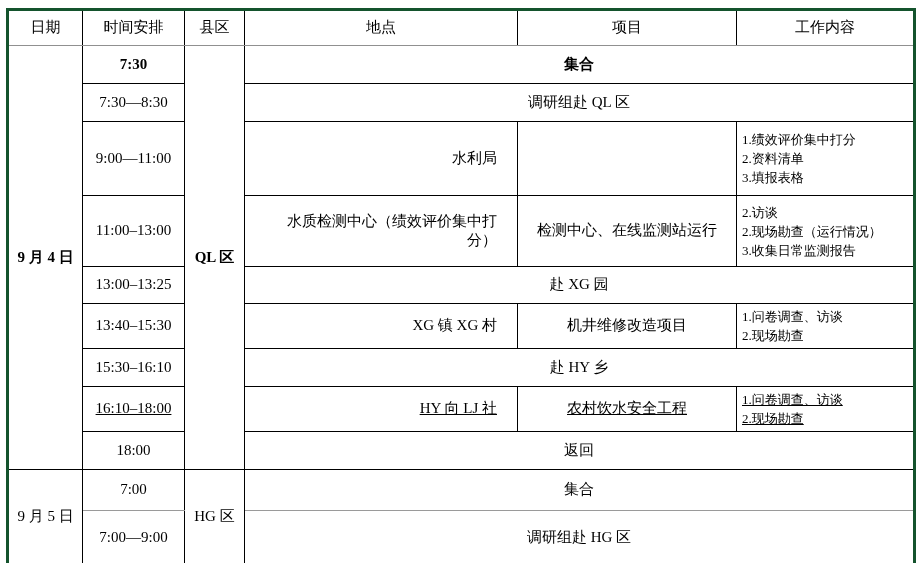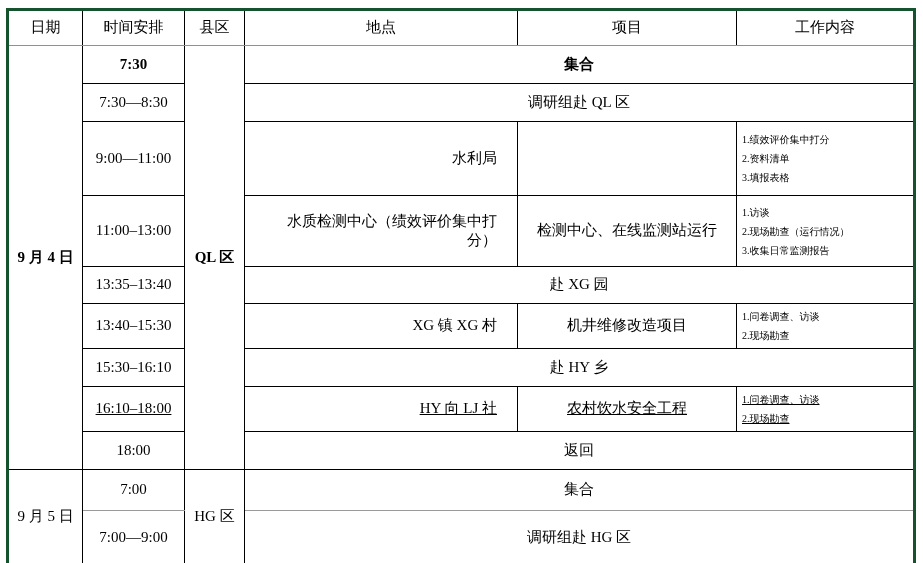--- a/index.html
+++ b/index.html
@@ -41,21 +41,21 @@
   .schedule thead th { border-bottom-color: #909090; }
   .schedule tr.first-body-row td { border-top-color: #909090; font-weight: bold; }
   
   .schedule tr.gray-bottom td { border-bottom-color: #9a9a9a; }
   .schedule tr.gray-top td { border-top-color: #9a9a9a; }
 
   .schedule td.c-loc { padding: 2px 20px; text-align: right; }
   .schedule td.c-tasks {
     text-align: left;
     padding: 3px 4px 3px 5px;
-    font-size: 10px;
+    font-size: 13px;
     line-height: 19px;
   }
   .task-line { white-space: nowrap; }
 </style>
 </head>
 <body>
 
 <div class="page">
   <table class="schedule">
     <colgroup>
@@ -96,27 +96,27 @@
           <div class="task-line">1.绩效评价集中打分</div>
           <div class="task-line">2.资料清单</div>
           <div class="task-line">3.填报表格</div>
         </td>
       </tr>
       <tr style="height:71px;">
         <td class="c-time">11:00–13:00</td>
         <td class="c-loc">水质检测中心（绩效评价集中打分）</td>
         <td class="c-proj">检测中心、在线监测站运行</td>
         <td class="c-tasks">
-          <div class="task-line">1.访谈</div>
+          <div class="task-line">2.访谈</div>
           <div class="task-line">2.现场勘查（运行情况）</div>
           <div class="task-line">3.收集日常监测报告</div>
         </td>
       </tr>
       <tr style="height:37px;">
-        <td class="c-time">13:35–13:40</td>
+        <td class="c-time">13:00–13:25</td>
         <td colspan="3" class="c-merged">赴 XG 园</td>
       </tr>
       <tr style="height:44px;">
         <td class="c-time">13:40–15:30</td>
         <td class="c-loc">XG 镇 XG 村</td>
         <td class="c-proj">机井维修改造项目</td>
         <td class="c-tasks">
           <div class="task-line">1.问卷调查、访谈</div>
           <div class="task-line">2.现场勘查</div>
         </td>

